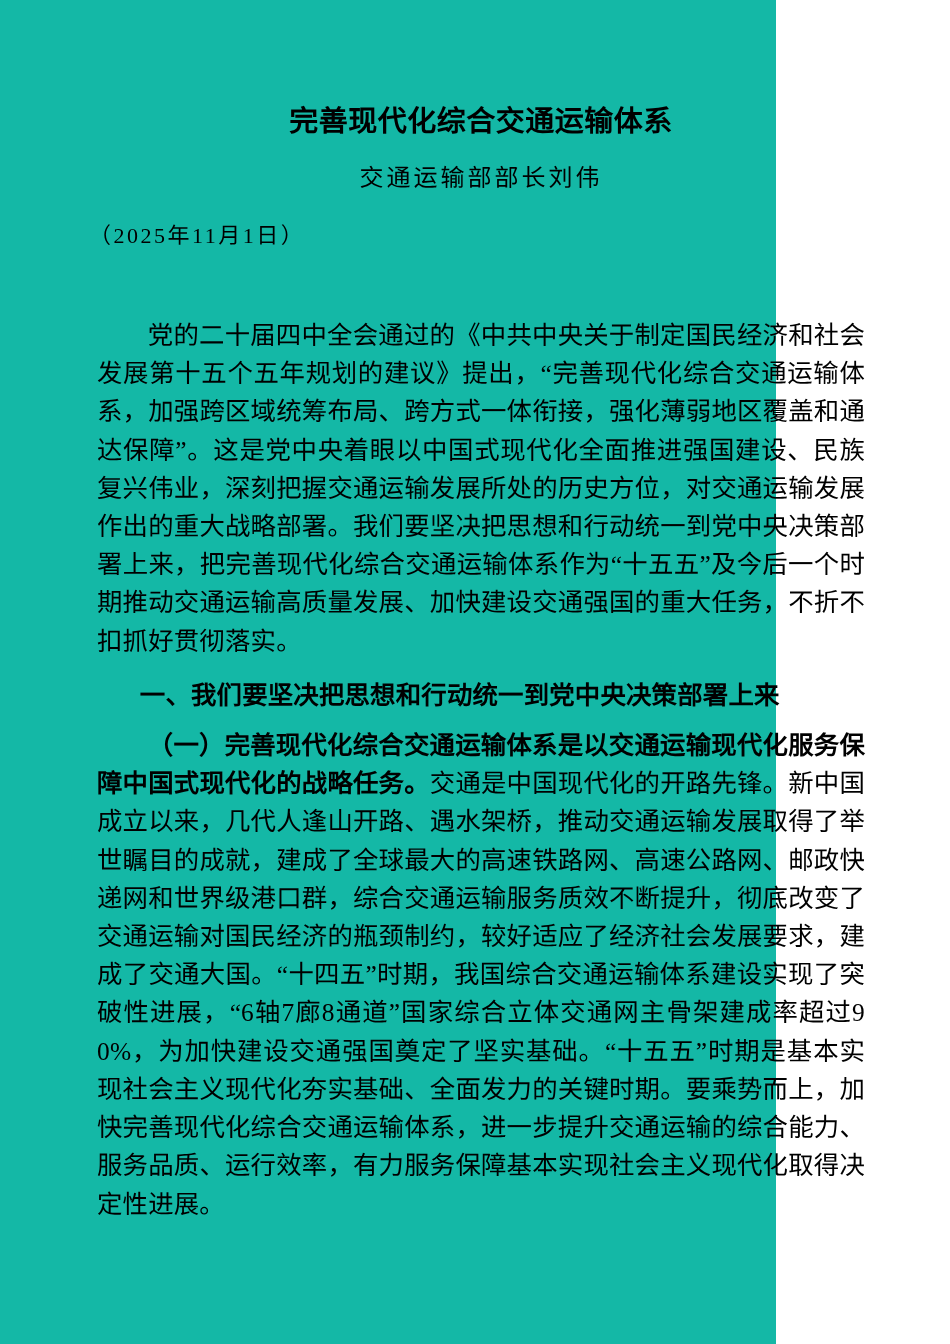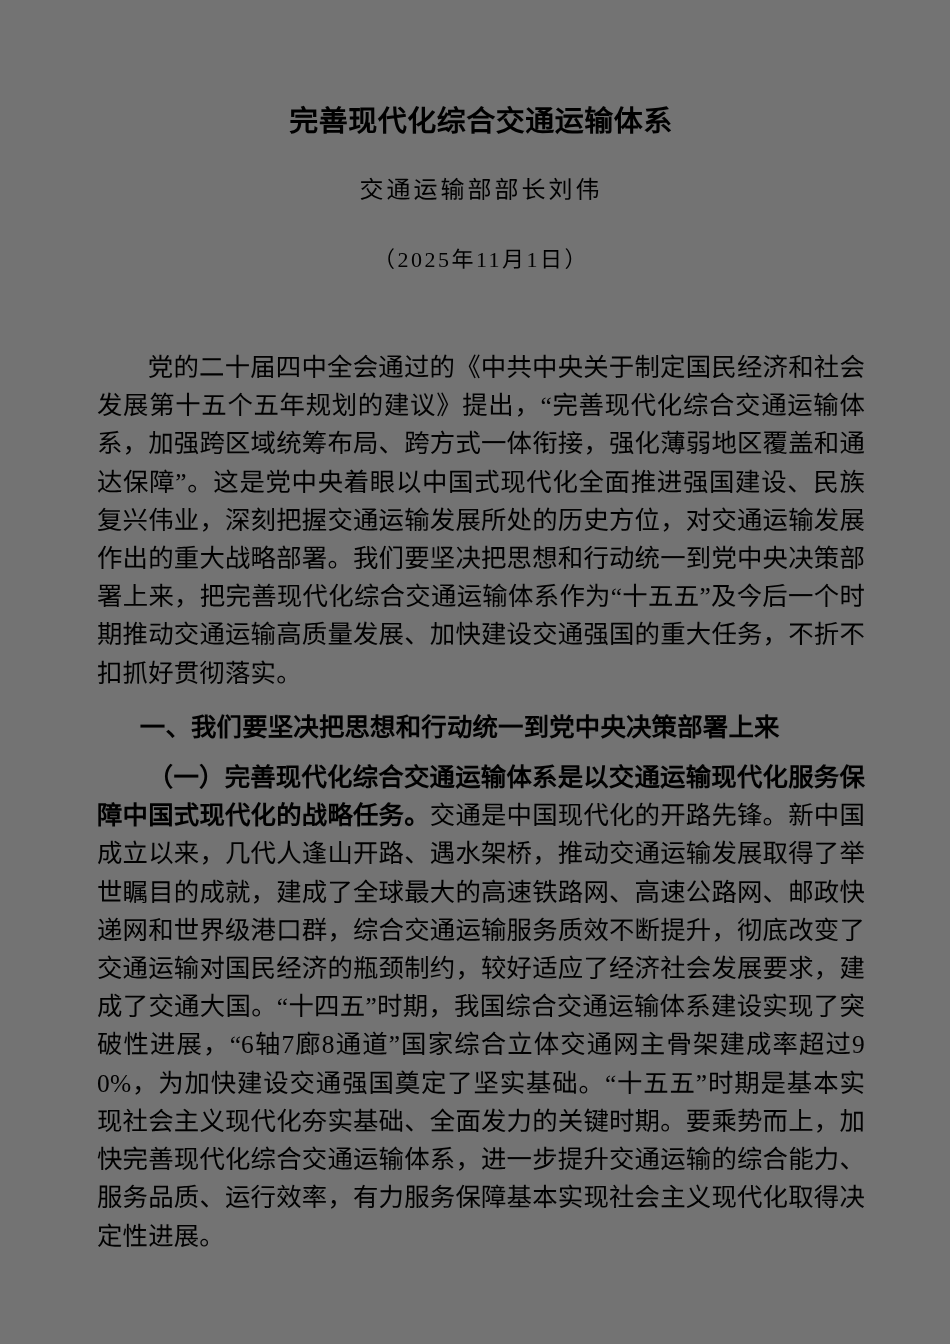--- a/index.html
+++ b/index.html
@@ -14,23 +14,23 @@
     overflow: hidden;
     font-family: "Liberation Serif", "DejaVu Serif", serif;
     color: #000000;
     -webkit-font-smoothing: antialiased;
   }
 
   
   .page {
     position: absolute;
     left: 0; top: 0;
-    width: 950px;
+    width: 776px;
     height: 1344px;
-    background: #737373;
+    background: #14b8a6;
     text-decoration: underline;
   }
 
   .content {
     position: absolute;
     left: 89px;
     top: 0;
     width: 784px;
   }
 
@@ -40,33 +40,32 @@
     padding-top: 103px;
     text-align: center;
     font-size: 29px;
     font-weight: bold;
     letter-spacing: 0.5px;
     line-height: 1.25;
     font-family: "Liberation Serif", "DejaVu Serif", serif;
   }
 
   .doc-byline {
-    margin: 12px;
+    margin: 0;
     padding-top: 24px;
     text-align: center;
     font-size: 24px;
     letter-spacing: 3px;
     line-height: 1.3;
     font-family: "Liberation Serif", "DejaVu Serif", serif;
   }
 
   .doc-date {
-    margin: 8px;
+    margin: 0;
     padding-top: 28px;
-    text-align: center;
     font-size: 22px;
     letter-spacing: 2.5px;
     line-height: 1.3;
     font-family: "Liberation Serif", "DejaVu Serif", serif;
   }
 
   
   .body-block {
     padding-top: 57px;
   }

